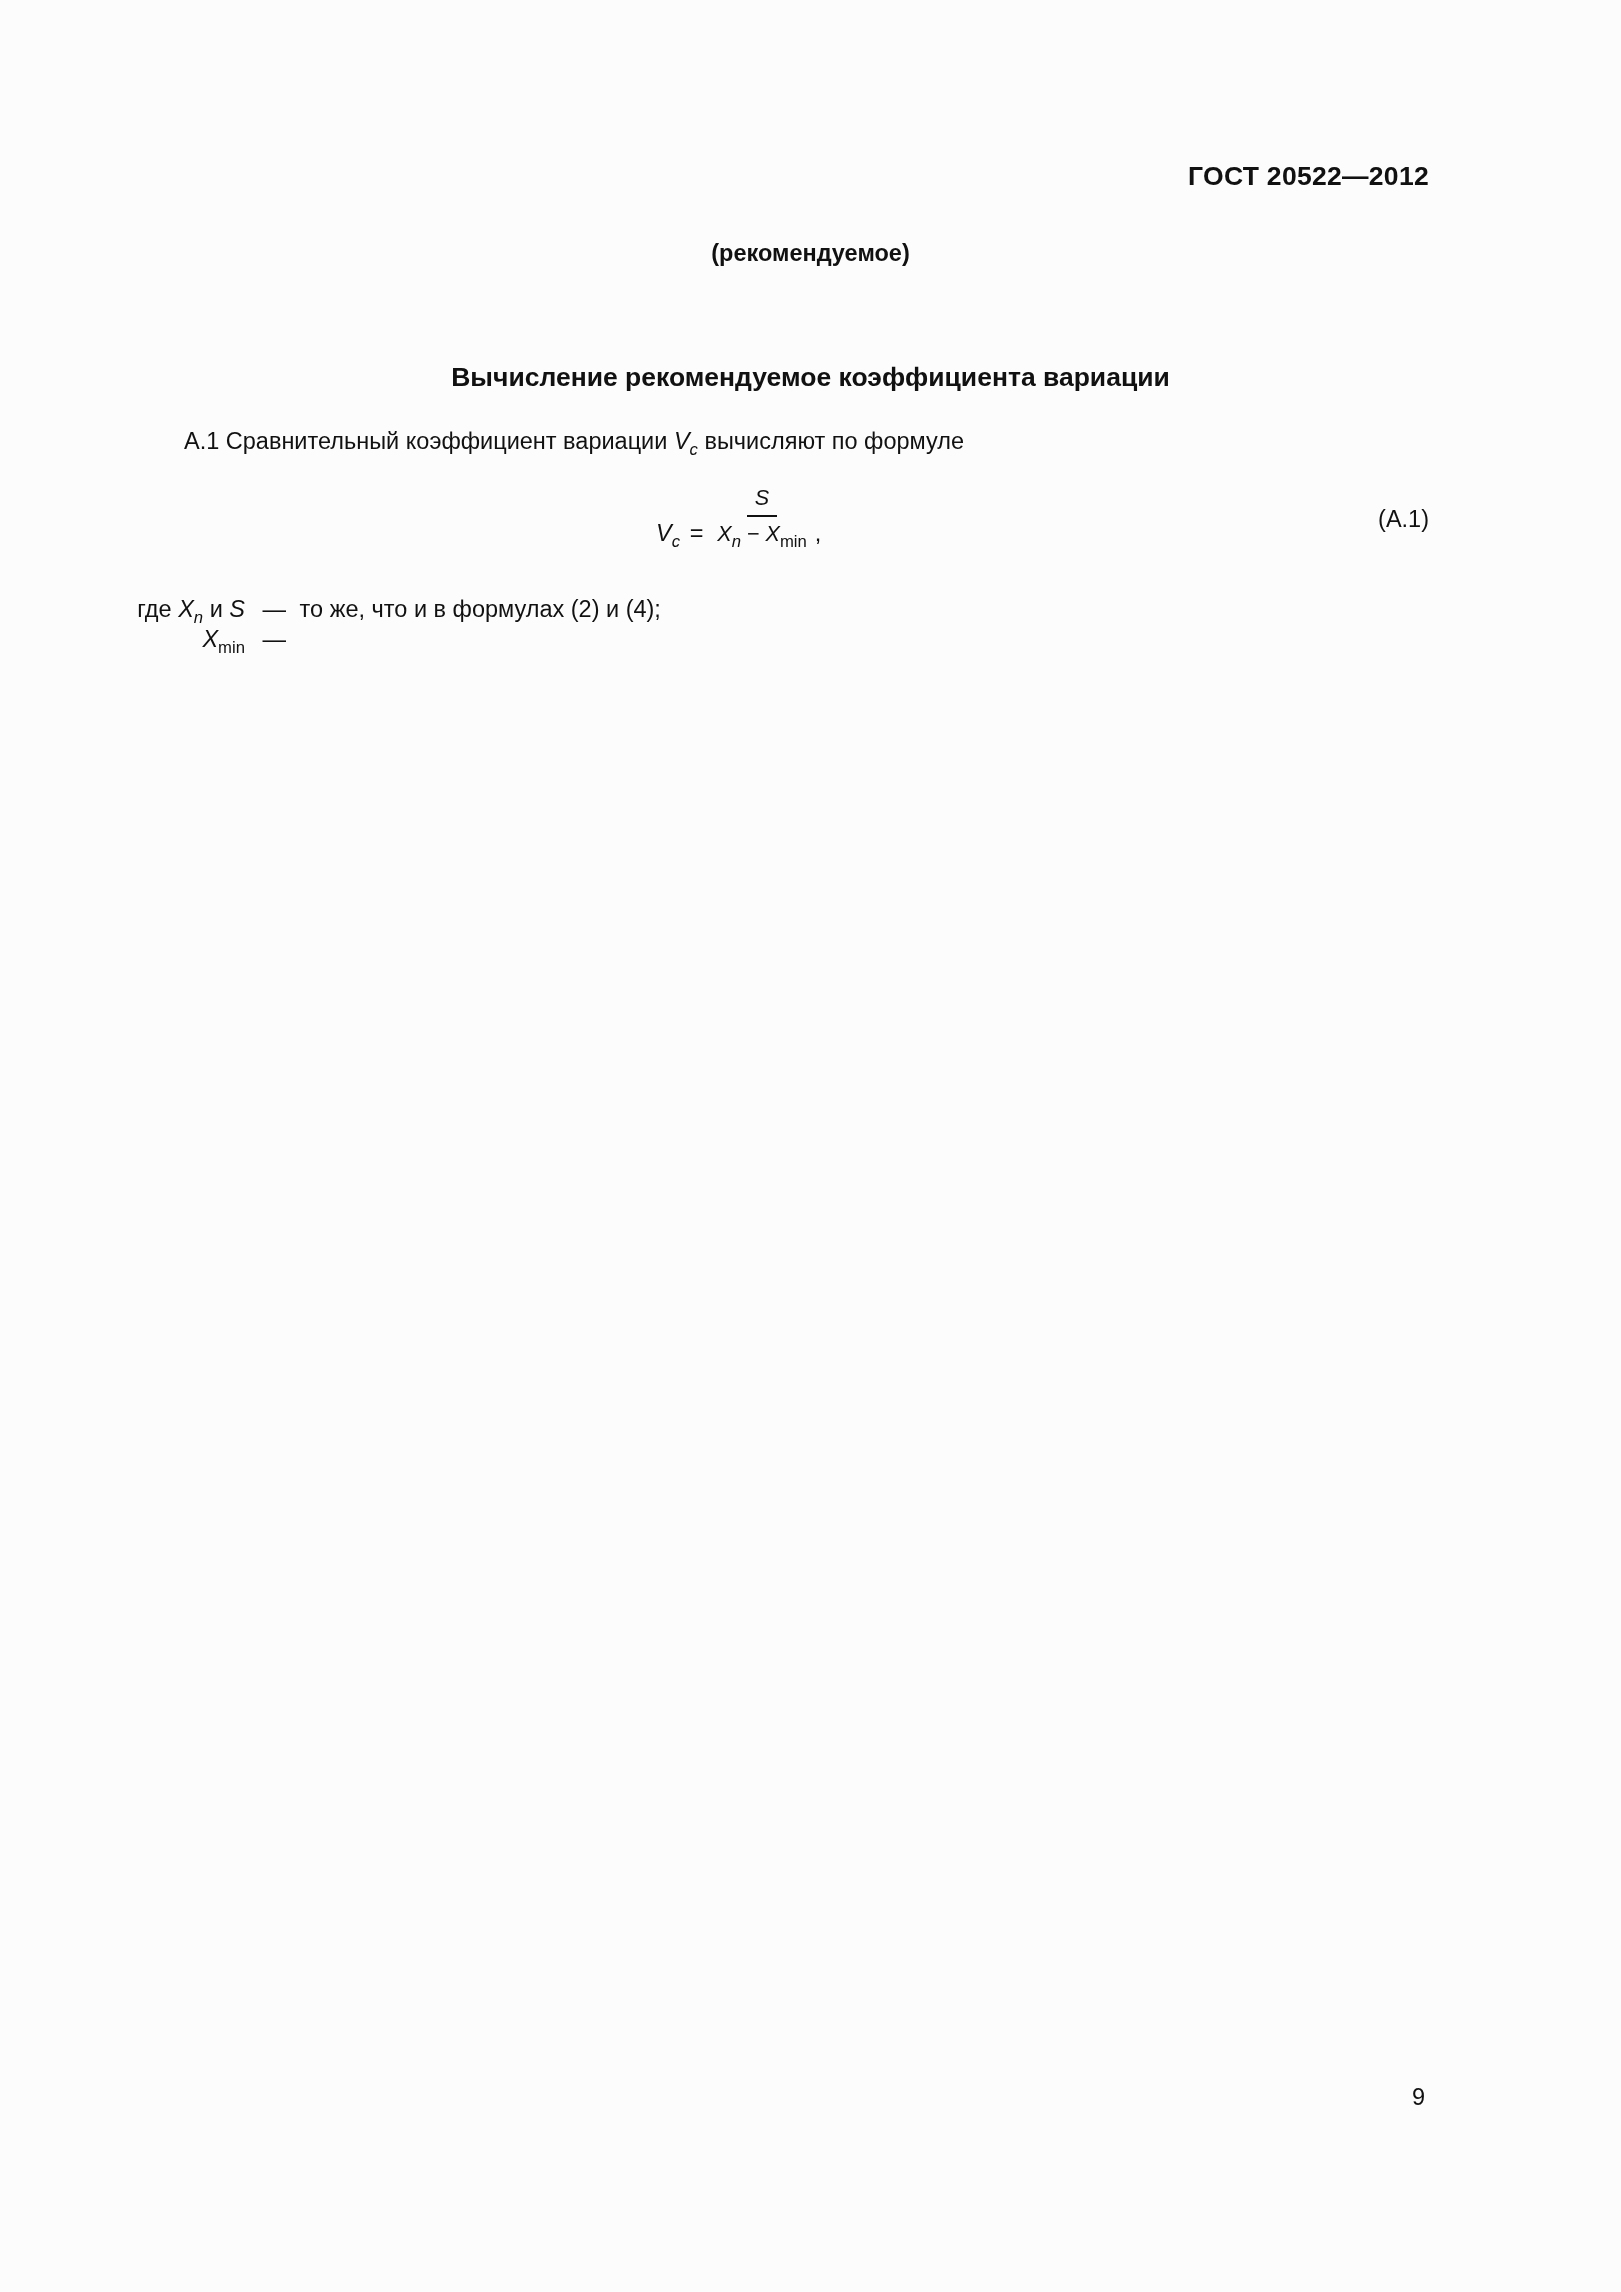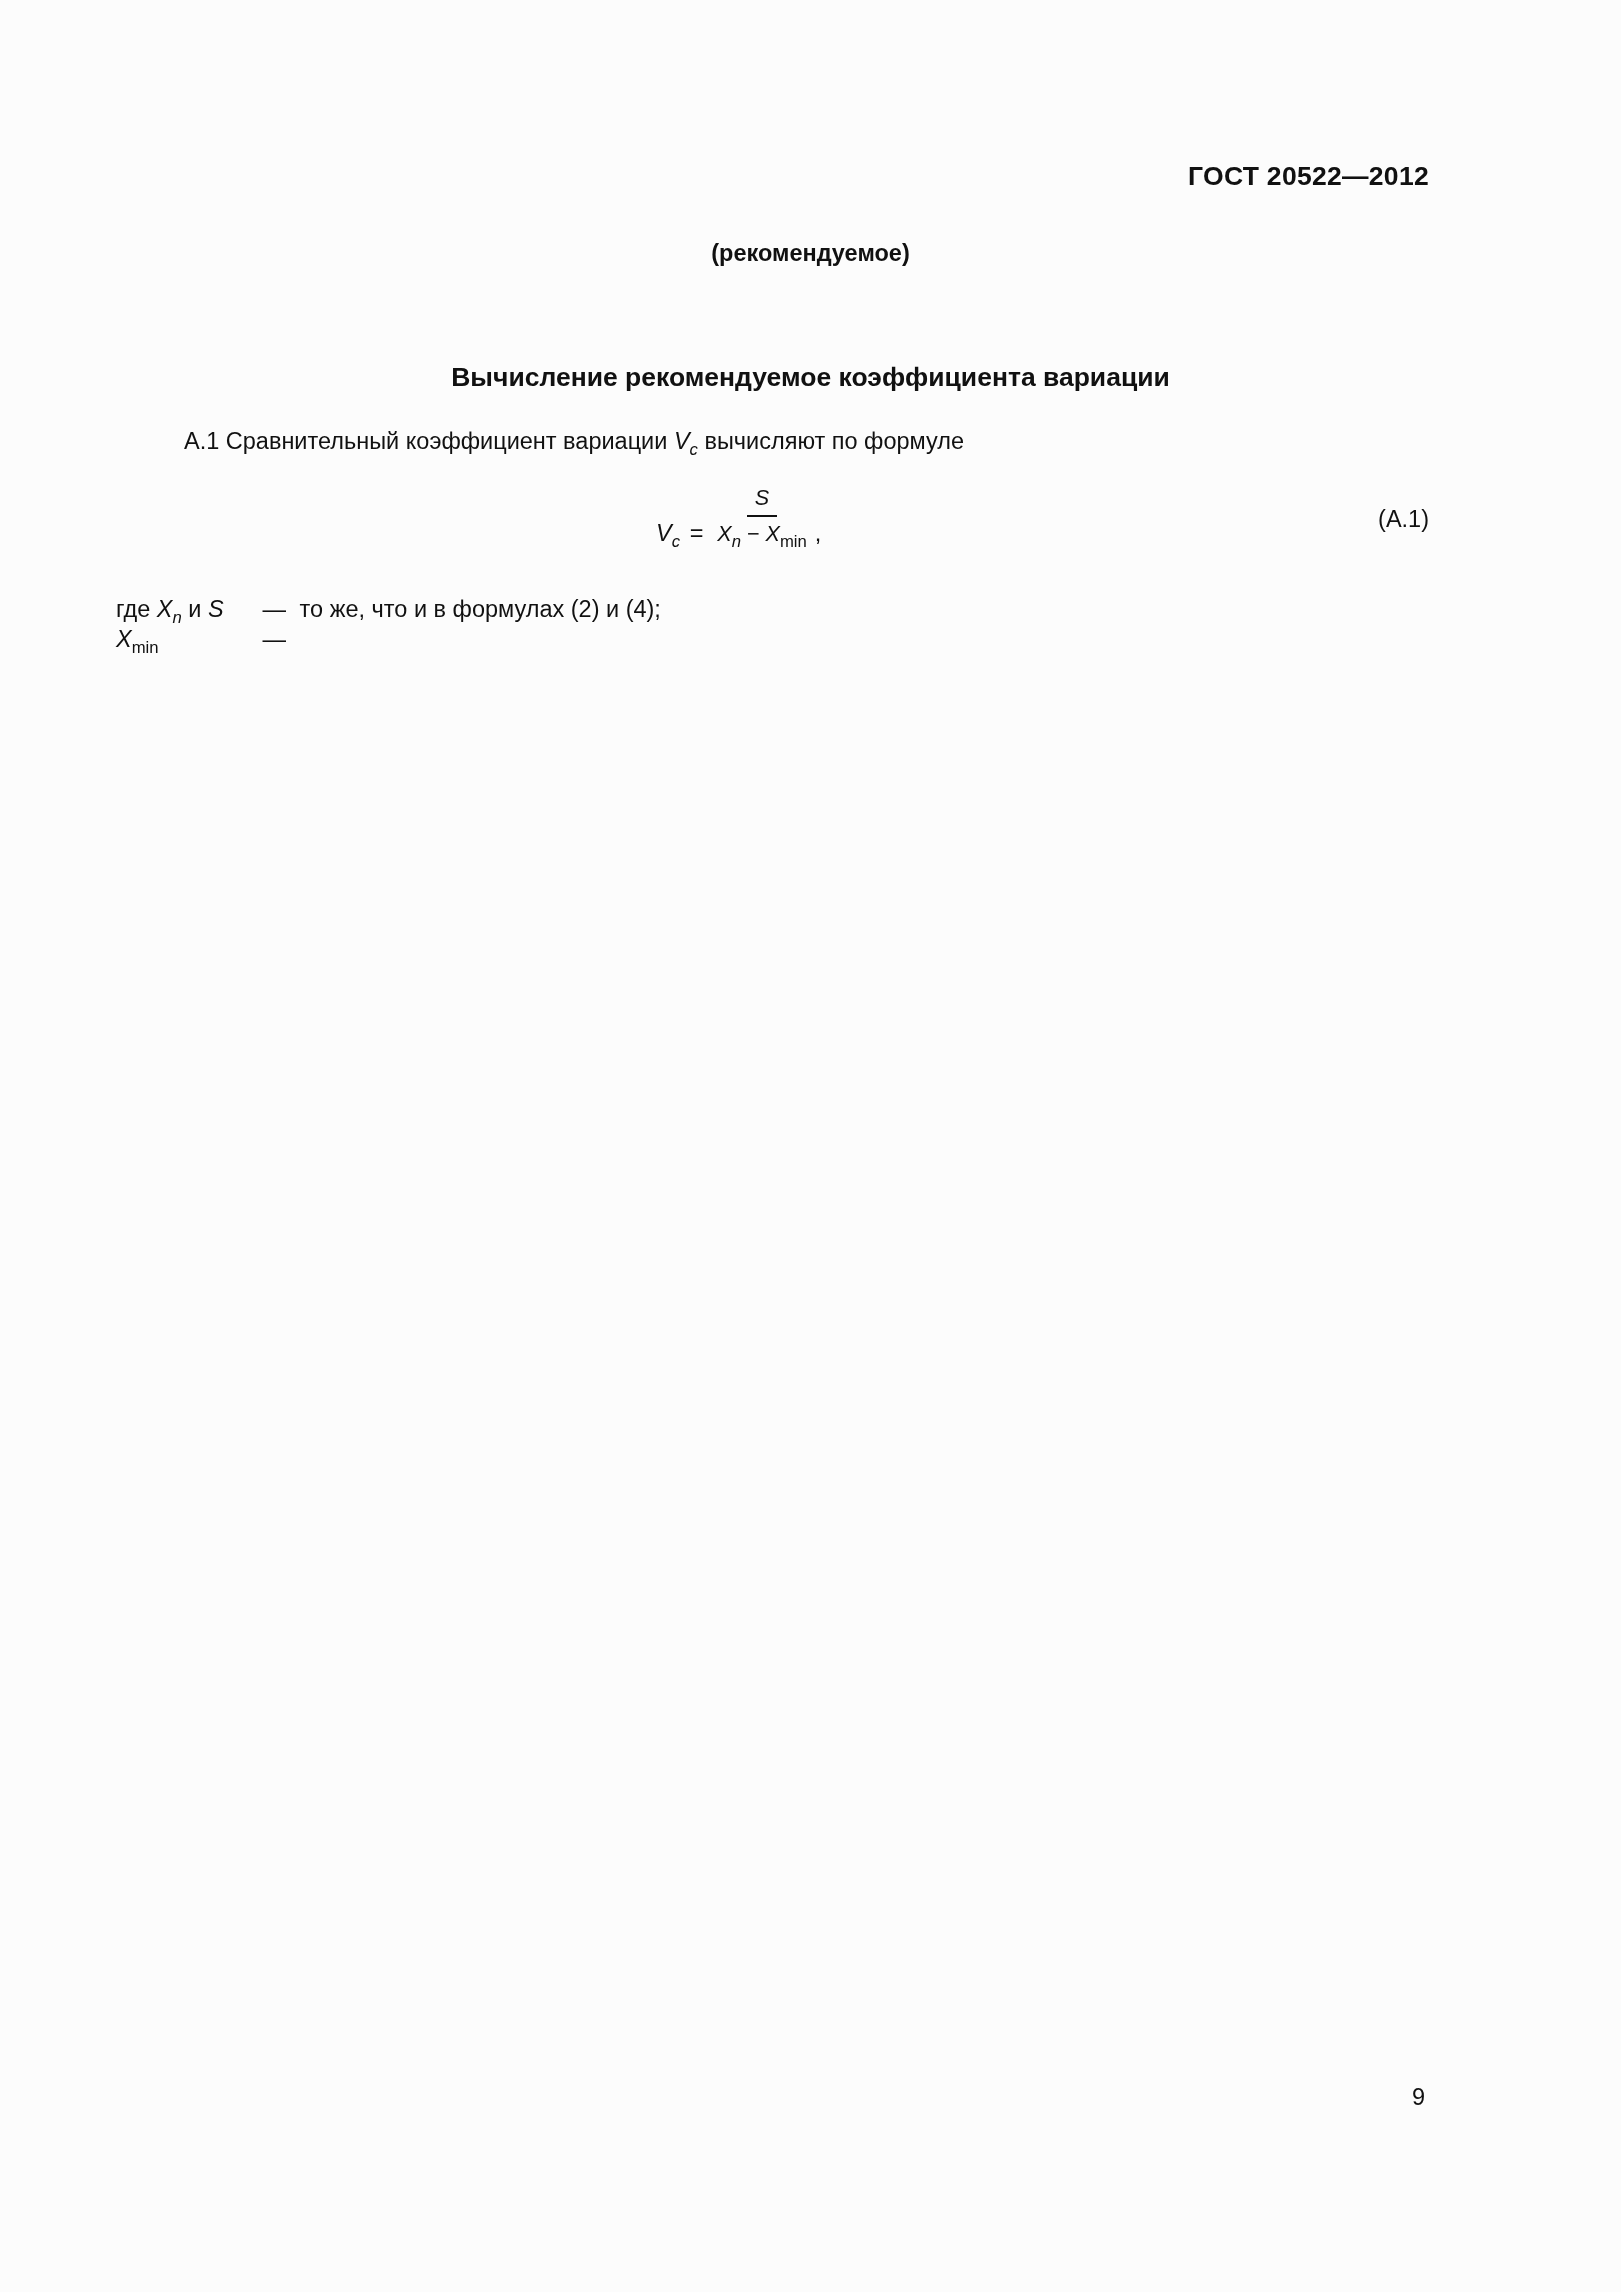--- a/index.html
+++ b/index.html
@@ -66,21 +66,21 @@
       top: 490px;
       font-size: 23.5px;
     }
     .where {
       top: 578px;
       font-size: 23.5px;
       line-height: 30px;
     }
     .where-table { left: 116px; }
     .row { display: flex; }
-    .sym { width: 129px; text-align: left; padding-right: 17.6px; white-space: nowrap; }
+    .sym { width: 129px; text-align: right; padding-right: 17.6px; white-space: nowrap; }
     .dash { width: 37px; }
     .desc { width: 1125px; }
     .page-num {
       right: 196px;
       top: 2068px;
       font-size: 23.5px;
     }
   </style>
 </head>
 <body>

